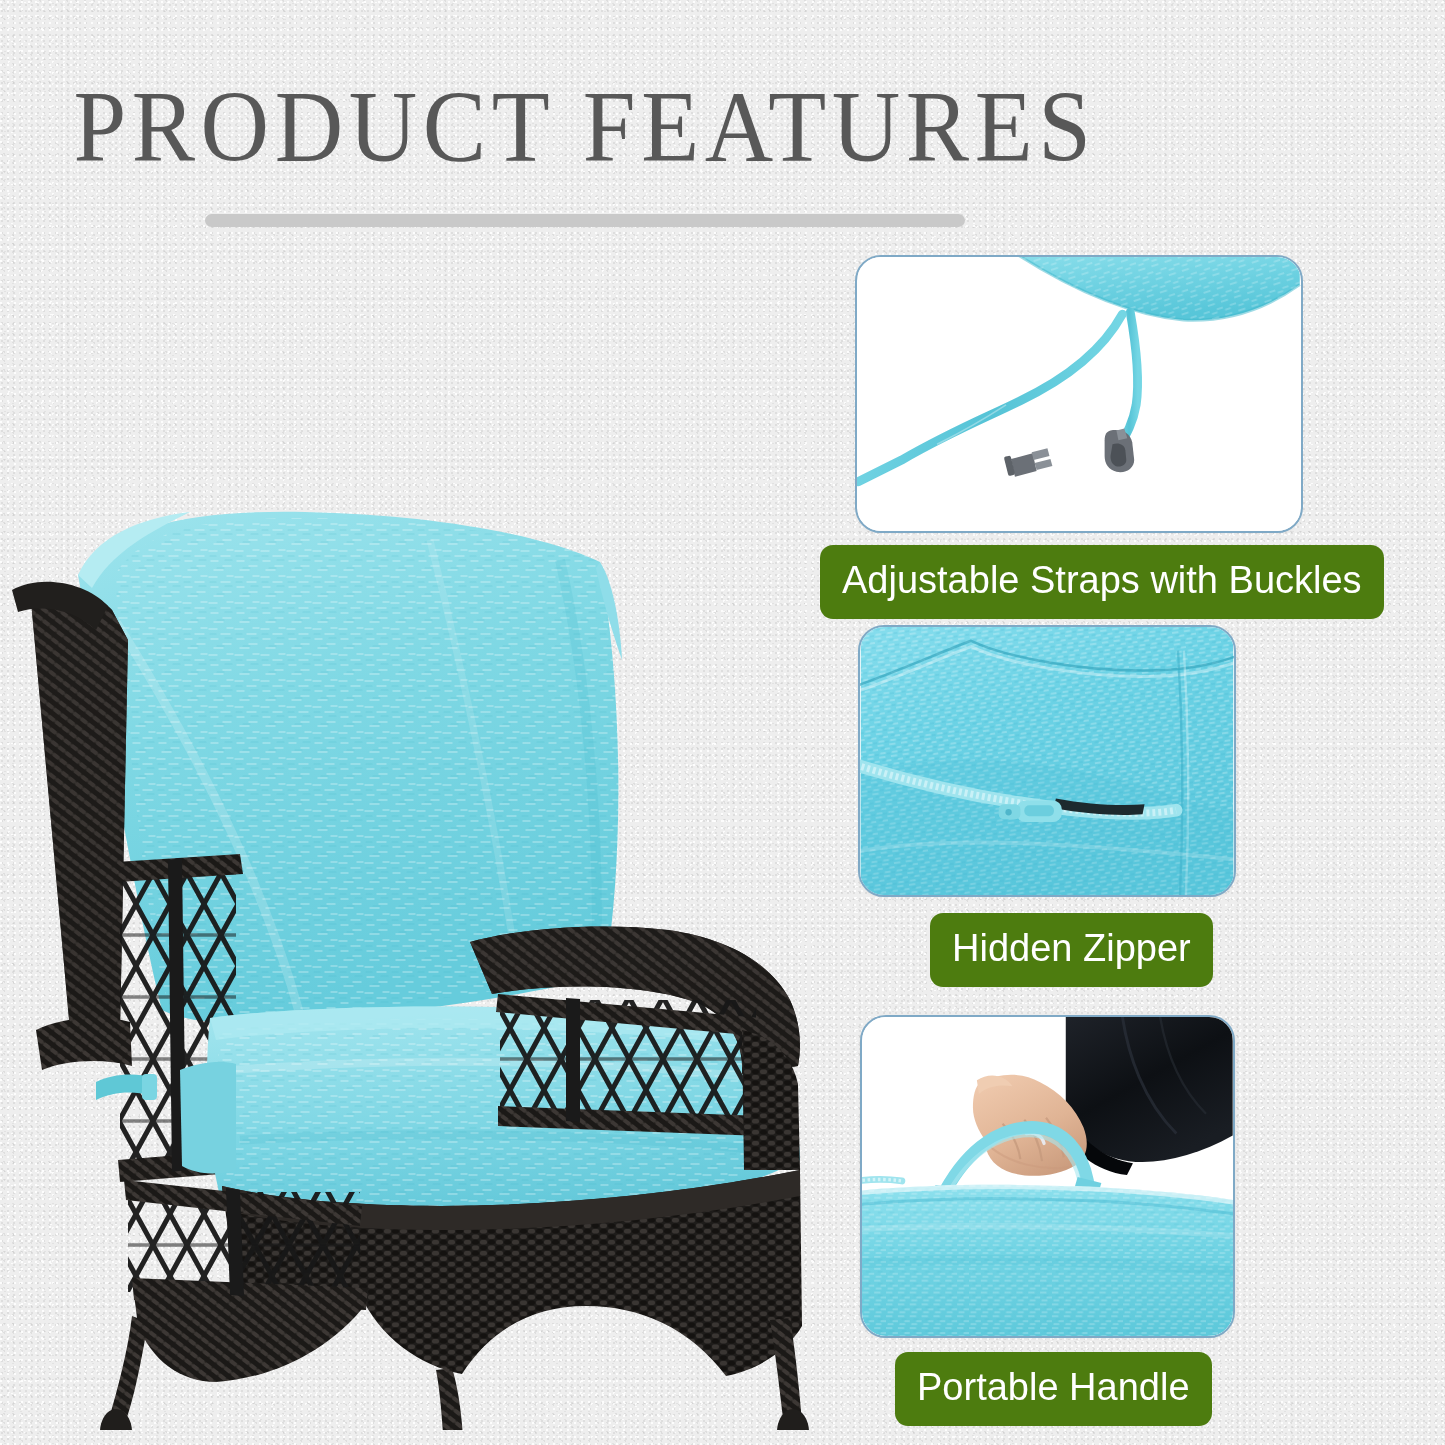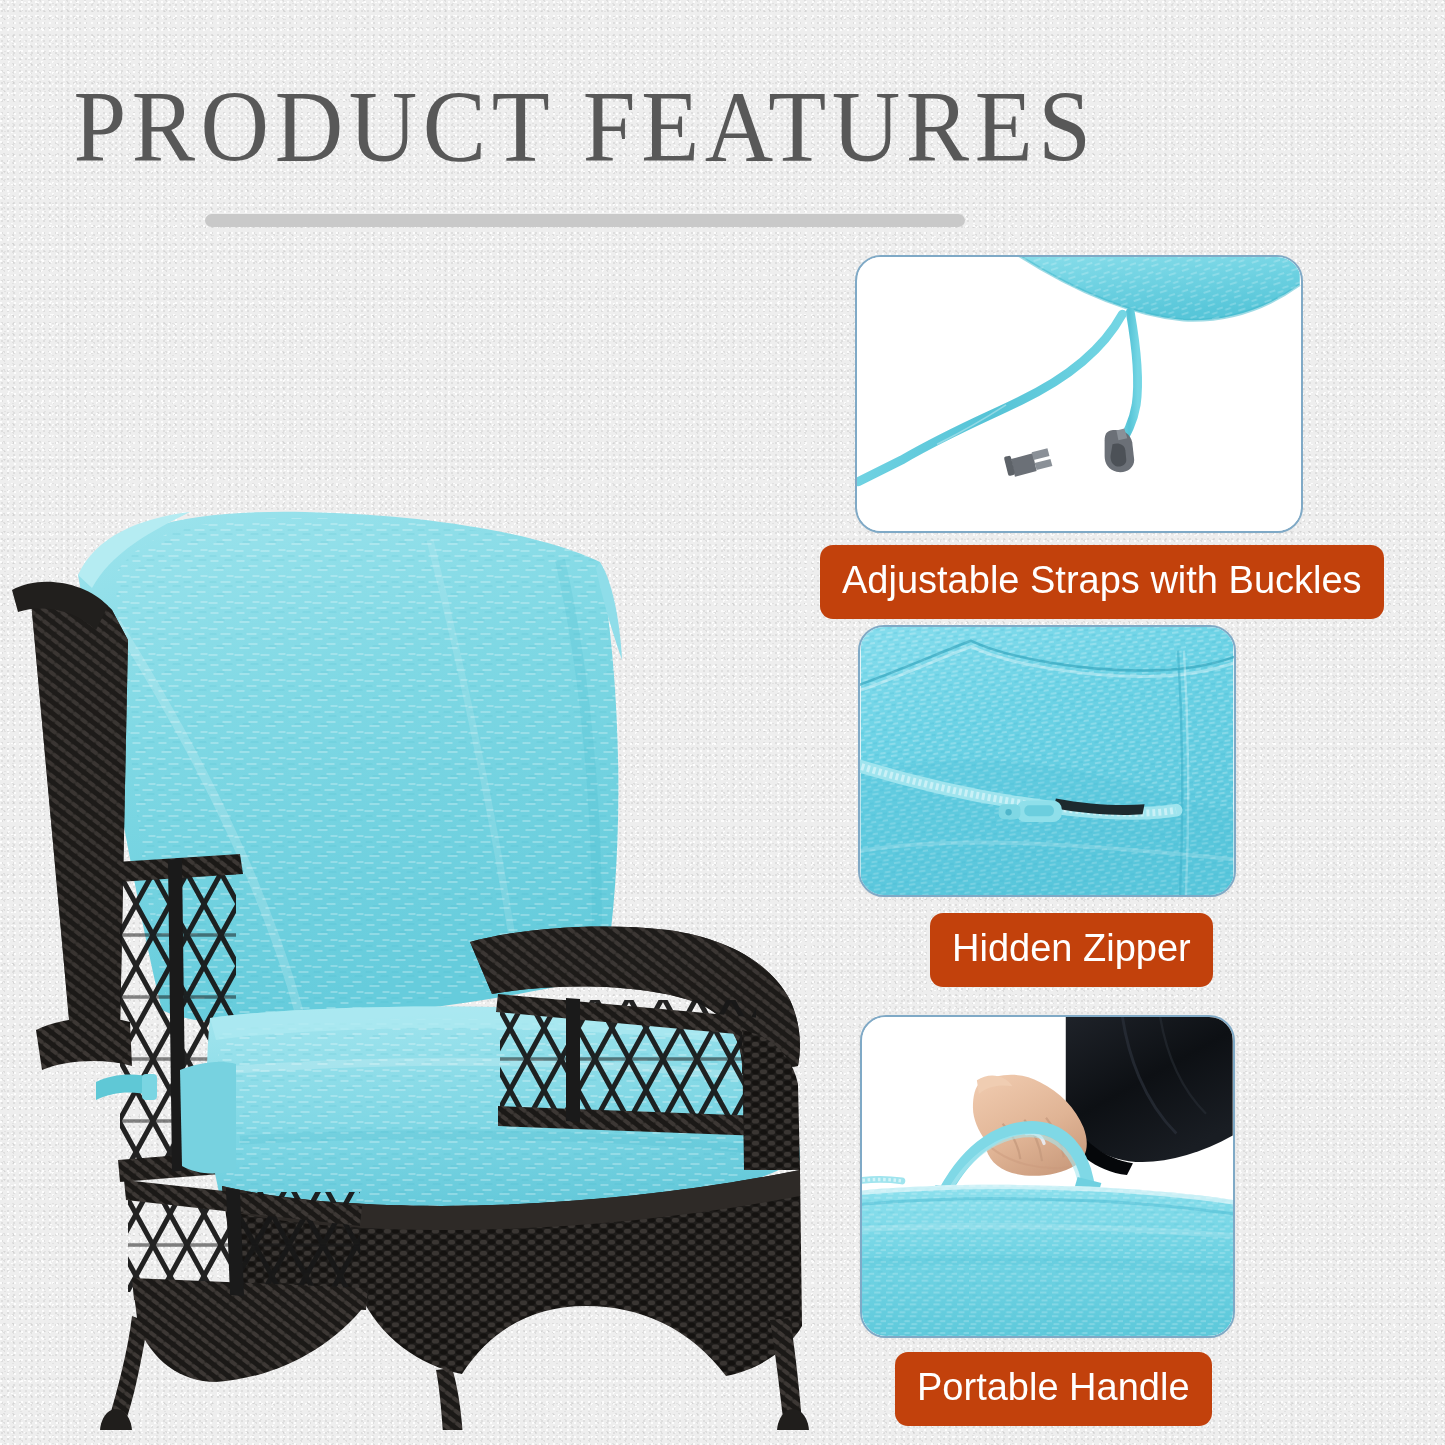--- a/index.html
+++ b/index.html
@@ -64,21 +64,21 @@
     border:2px solid #7fa9c6;
     border-radius:26px;
     background:#ffffff;
     overflow:hidden;
     box-shadow:0 1px 3px rgba(0,0,0,.05);
   }
   .panel svg { display:block; width:100%; height:100%; }
 
   .pill {
     display:inline-block;
-    background:#c2410c;
+    background:#4d7c0f;
     color:#ffffff;
     border-radius:13px;
     font-size:38px;
     line-height:1;
     padding:16px 22px 20px;
     white-space:nowrap;
     font-weight:400;
   }
   .pill-row { display:flex; }
 

